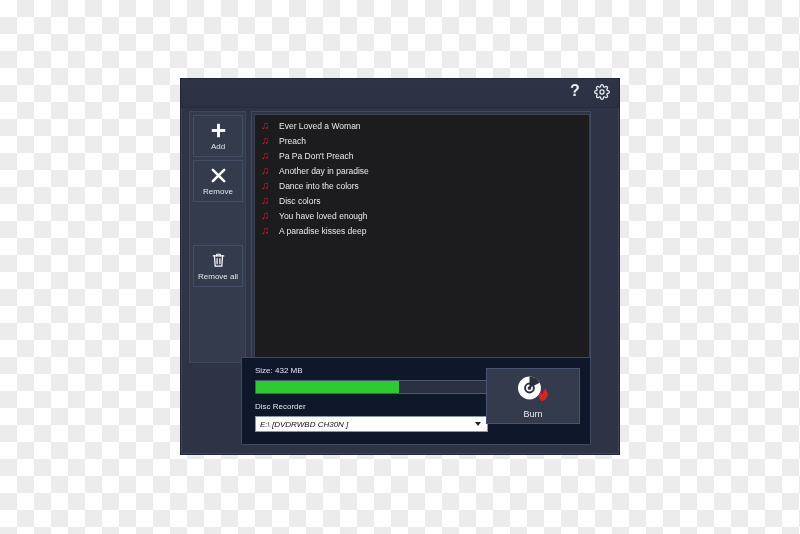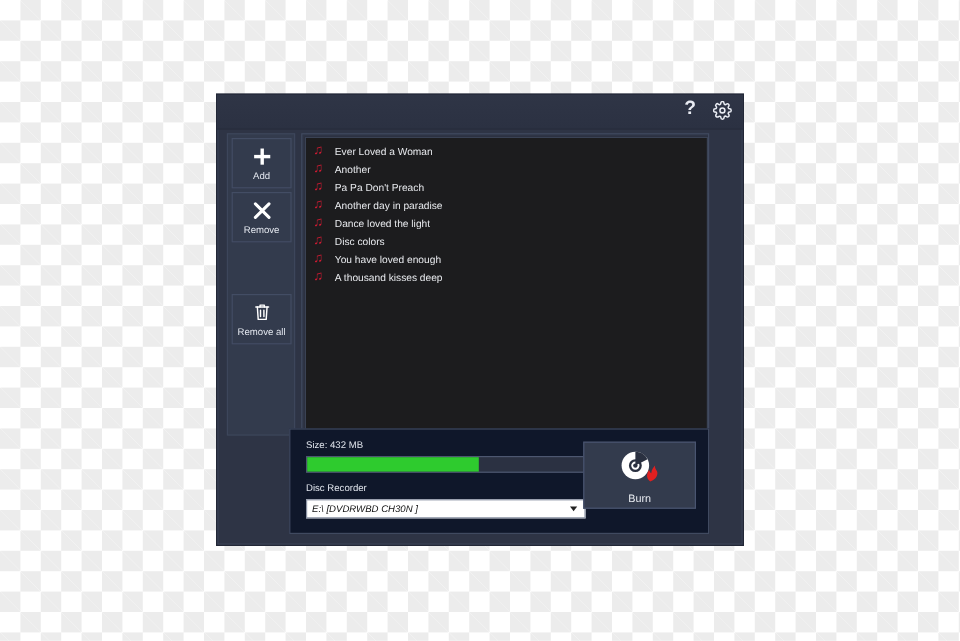--- a/index.html
+++ b/index.html
@@ -347,45 +347,45 @@
 
   <div id="tracklist-panel">
     <div id="tracklist">
 
       <div class="track-row">
         <span class="note-icon">♫</span>
         <span class="track-title">Ever Loved a Woman</span>
       </div>
       <div class="track-row">
         <span class="note-icon">♫</span>
-        <span class="track-title">Another</span>
+        <span class="track-title">Preach</span>
       </div>
       <div class="track-row">
         <span class="note-icon">♫</span>
         <span class="track-title">Pa Pa Don't Preach</span>
       </div>
       <div class="track-row">
         <span class="note-icon">♫</span>
         <span class="track-title">Another day in paradise</span>
       </div>
       <div class="track-row">
         <span class="note-icon">♫</span>
-        <span class="track-title">Dance loved the light</span>
+        <span class="track-title">Dance into the colors</span>
       </div>
       <div class="track-row">
         <span class="note-icon">♫</span>
         <span class="track-title">Disc colors</span>
       </div>
       <div class="track-row">
         <span class="note-icon">♫</span>
         <span class="track-title">You have loved enough</span>
       </div>
       <div class="track-row">
         <span class="note-icon">♫</span>
-        <span class="track-title">A thousand kisses deep</span>
+        <span class="track-title">A paradise kisses deep</span>
       </div>
 
     </div>
 
     <div id="tracklist-footer">
       <span id="track-count">8  tracks</span>
       <div id="move-buttons">
         <div class="move-btn">
           <span class="arrow-up"></span>
         </div>

